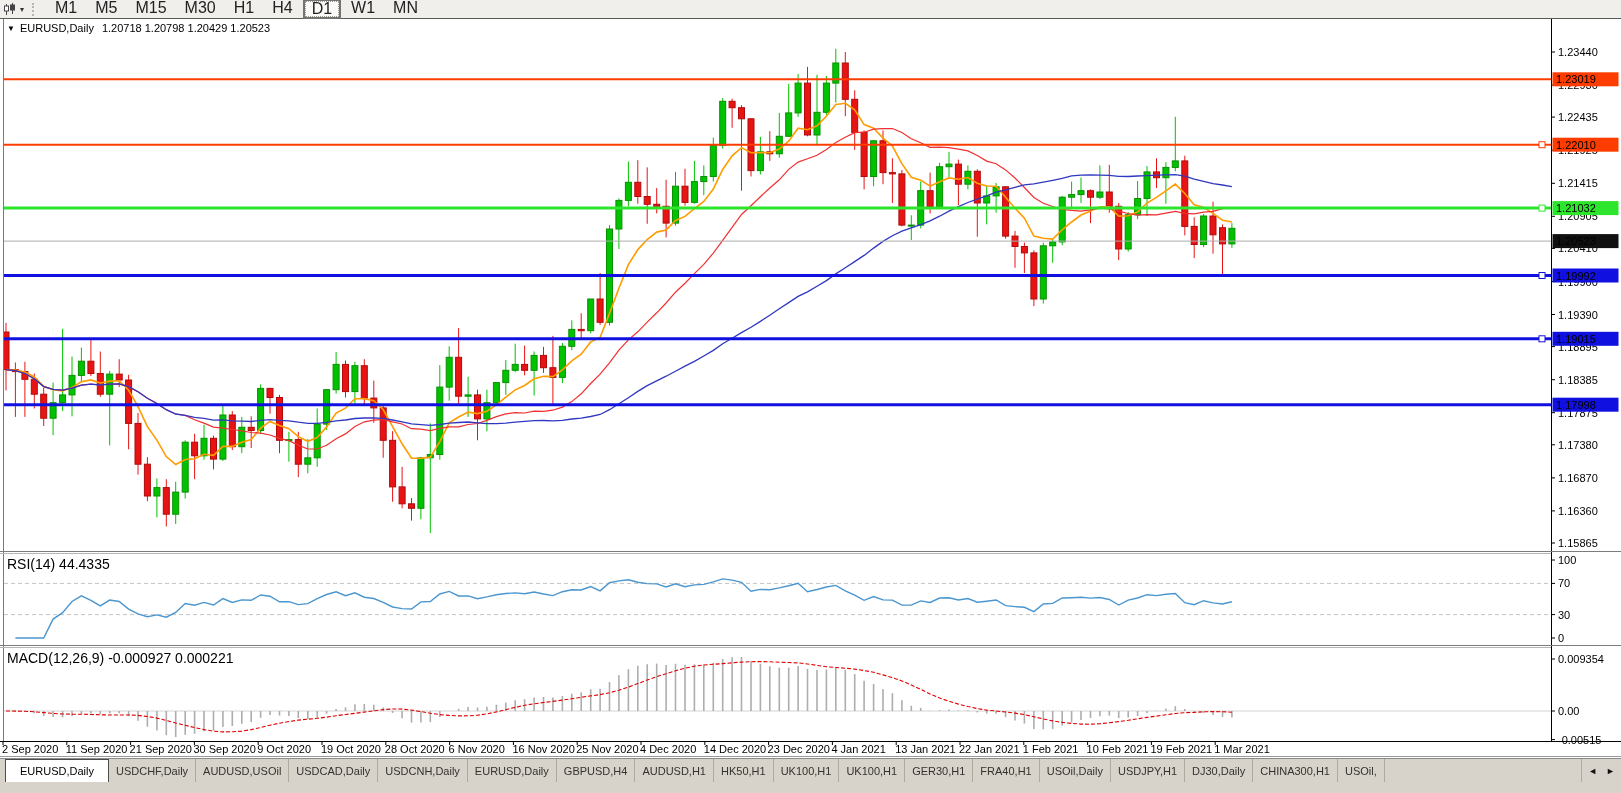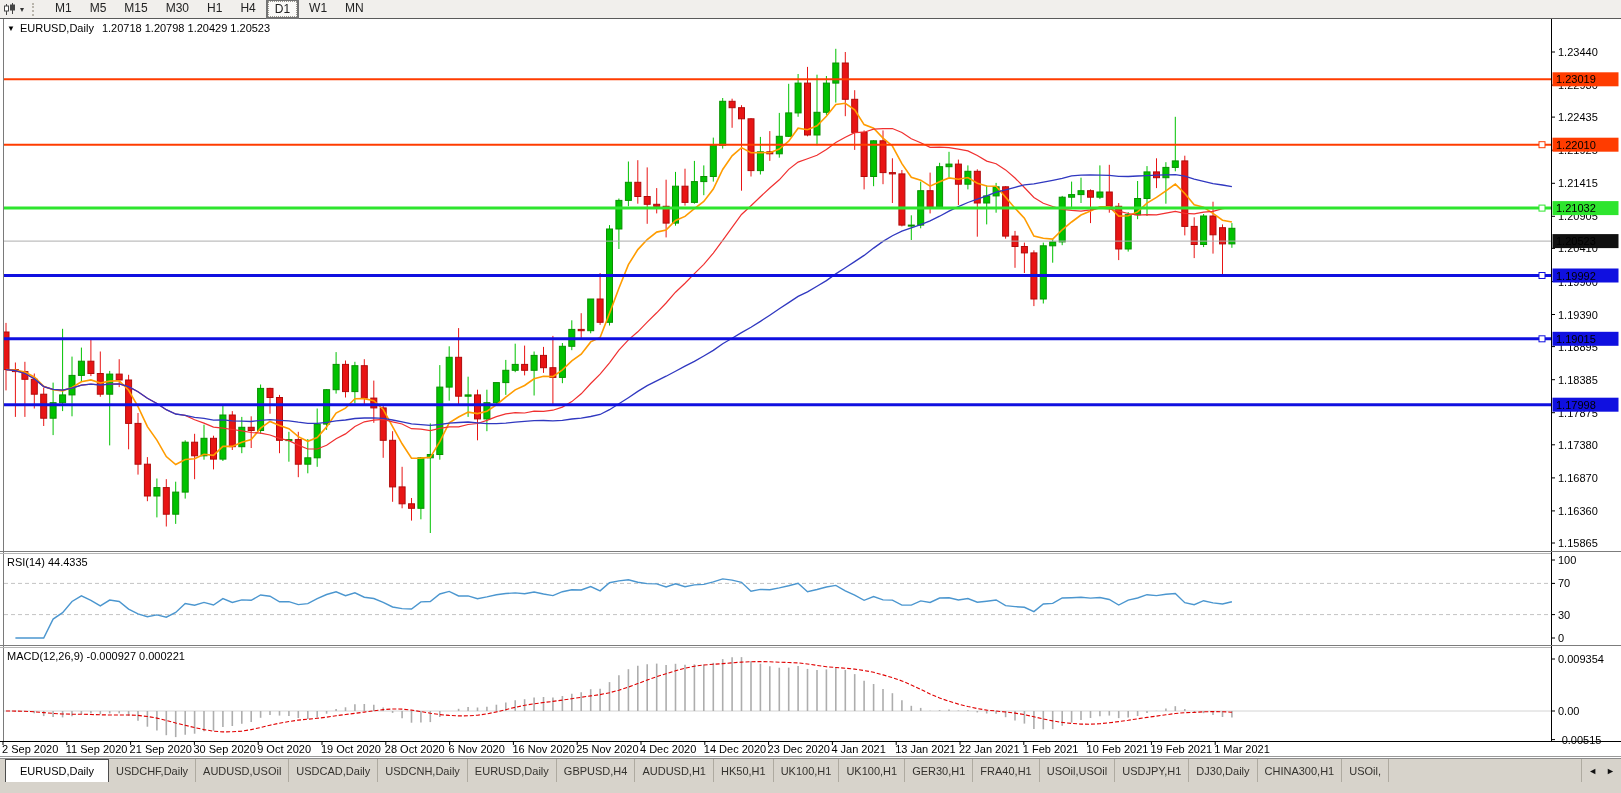--- a/index.html
+++ b/index.html
@@ -4,28 +4,28 @@
 <style>
   html,body{margin:0;padding:0;background:#d7d3cb}
   .stage{position:relative;width:1621px;height:793px;background:#fff;overflow:hidden;
          font-family:"Liberation Sans",sans-serif;-webkit-font-smoothing:antialiased}
   
   .toolbar{position:absolute;left:0;top:0;width:1621px;height:18px;background:#f1efec;
            display:flex;align-items:center;padding-left:3px;box-sizing:border-box;z-index:5}
   .tool-icon{display:flex;align-items:center;margin-right:2px}
   .dd-arrow{font-size:8px;color:#333;margin:0 4px 0 2px}
   .grip{width:4px;height:13px;border-left:2px dotted #b9b5ac;margin:0 8px 0 4px}
-  .tfbtn{font-size:12px;line-height:12px;color:#222;padding:2px 7px;margin:0 1px;
+  .tfbtn{font-size:16px;line-height:12px;color:#222;padding:2px 7px;margin:0 1px;
          border:1px solid transparent;cursor:default;white-space:nowrap}
   .tfbtn.active{background:#fbfaf8;border:2px solid #737373;outline:1px dotted #9a978f;outline-offset:-3px}
   
   .chart-header{position:absolute;left:7px;top:22px;font-size:11px;color:#000;z-index:3;white-space:nowrap}
   .collapse{font-size:8px;margin-right:5px;vertical-align:1px}
   .ohlc{margin-left:8px}
-  .ind-label{position:absolute;left:7px;font-size:11px;color:#000;z-index:3;white-space:nowrap}
+  .ind-label{position:absolute;left:7px;font-size:14px;color:#000;z-index:3;white-space:nowrap}
   #rsi-label{top:556px}
   #macd-label{top:650px}
   
   #chart-svg{position:absolute;left:0;top:0;z-index:1}
   #chart-svg text{font-family:"Liberation Sans",sans-serif;font-size:11px;fill:#000}
   
   .tabbar{position:absolute;left:0;top:758px;width:1621px;height:24px;background:#d7d3cb;
           border-top:1px solid #8c8c8c;box-sizing:border-box;display:flex;overflow:hidden;z-index:4}
   .tab{flex:0 0 auto;display:flex;align-items:center;padding:0 7px;font-size:11px;color:#34322e;
        white-space:nowrap;border-right:1px solid #aeaaa0;cursor:default}
@@ -621,21 +621,21 @@
       <div class="tab">USDCAD,Daily</div>
       <div class="tab">USDCNH,Daily</div>
       <div class="tab">EURUSD,Daily</div>
       <div class="tab">GBPUSD,H4</div>
       <div class="tab">AUDUSD,H1</div>
       <div class="tab">HK50,H1</div>
       <div class="tab">UK100,H1</div>
       <div class="tab">UK100,H1</div>
       <div class="tab">GER30,H1</div>
       <div class="tab">FRA40,H1</div>
-      <div class="tab">USOil,USOil</div>
+      <div class="tab">USOil,Daily</div>
       <div class="tab">USDJPY,H1</div>
       <div class="tab">DJ30,Daily</div>
       <div class="tab">CHINA300,H1</div>
       <div class="tab">USOil,</div>
     </div>
   <div class="tabscroll">
     <span>◄</span>
     <span>►</span>
   </div>
   <div class="bottomfill"></div>

